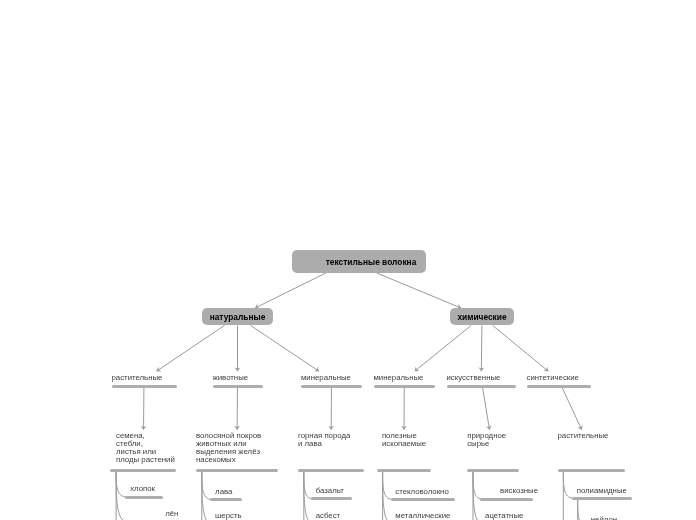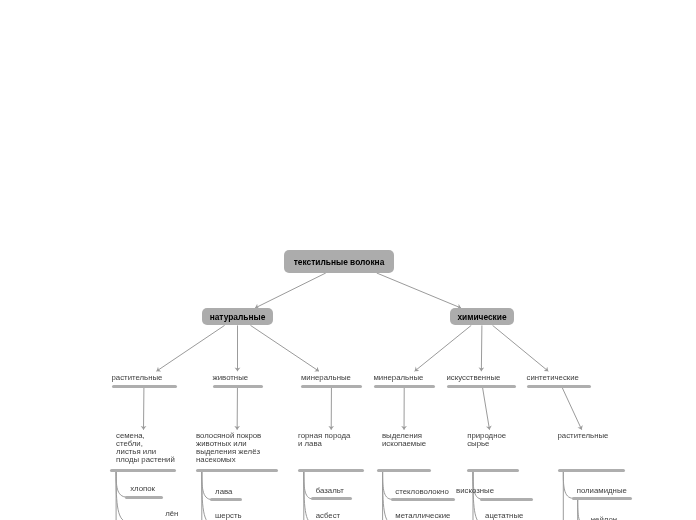--- a/index.html
+++ b/index.html
@@ -62,21 +62,21 @@
         <path d="M 472.9875,471.796875 L 472.9875,524.890625"></path>
         <path d="M 472.9875,471.796875 C 472.9875,485.3984375 472.9875,499 481.796875,499"></path>
         <path d="M 472.9875,471.796875 C 472.9875,497.59375 472.9875,523.390625 481.796875,523.390625"></path>
         <path d="M 563.3,471.796875 L 563.3,521"></path>
         <path d="M 563.3,471.796875 C 563.3,485.046875 563.3,498.296875 573.390625,498.296875"></path>
         <path d="M 577.690625,499.796875 L 577.690625,528.5"></path>
         <path d="M 577.690625,499.796875 C 577.690625,513.3984375 577.690625,527 587.5,527"></path>
       </g>
   </svg>
 
-  <div class="nbox" style="left:284px;top:250px;width:110px;height:23px;">
+  <div class="nbox" style="left:292px;top:250px;width:110px;height:23px;padding-left:24px;">
     <span>текстильные волокна</span>
   </div>
 
   <div class="nbox" style="left:202px;top:308px;width:71px;height:17.4px;">
     <span>натуральные</span>
   </div>
   <div class="nbox" style="left:450px;top:308px;width:64px;height:17.4px;">
     <span>химические</span>
   </div>
 
@@ -118,21 +118,21 @@
 выделения желёз
 насекомых</div>
     <div class="bar" style="left:196px;top:468.8px;width:82px;"></div>
   </div>
   <div class="bnode">
     <div class="lbl c" style="left:298px;top:432.3px;width:63.5px;">горная порода
 и лава</div>
     <div class="bar" style="left:298px;top:468.8px;width:66.2px;"></div>
   </div>
   <div class="bnode">
-    <div class="lbl l" style="left:381.9px;top:432.3px;width:50px;">выделения
+    <div class="lbl l" style="left:381.9px;top:432.3px;width:50px;">полезные
 ископаемые</div>
     <div class="bar" style="left:376.8px;top:468.8px;width:54.3px;"></div>
   </div>
   <div class="bnode">
     <div class="lbl c" style="left:467.2px;top:432.3px;width:48px;">природное
 сырье</div>
     <div class="bar" style="left:467.2px;top:468.8px;width:51.6px;"></div>
   </div>
   <div class="bnode">
     <div class="lbl c" style="left:557.5px;top:432.3px;width:65px;">растительные</div>
@@ -165,21 +165,21 @@
   </div>
   <div class="bnode">
     <div class="lbl l" style="left:395.3px;top:487.6px;width:125px;">стекловолокно</div>
     <div class="bar" style="left:390.5px;top:497.8px;width:64.9px;"></div>
   </div>
   <div class="bnode">
     <div class="lbl l" style="left:395.3px;top:512px;width:125px;">металлические</div>
 
   </div>
   <div class="bnode">
-    <div class="lbl l" style="left:456px;top:487.3px;width:113px;">вискозные</div>
+    <div class="lbl l" style="left:500px;top:487.3px;width:113px;">вискозные</div>
     <div class="bar" style="left:480.3px;top:497.5px;width:53.1px;"></div>
   </div>
   <div class="bnode">
     <div class="lbl l" style="left:485.1px;top:511.7px;width:113px;">ацетатные</div>
 
   </div>
   <div class="bnode">
     <div class="lbl l" style="left:576.7px;top:486.6px;width:120px;">полиамидные</div>
     <div class="bar" style="left:571.9px;top:496.8px;width:60.5px;"></div>
   </div>

